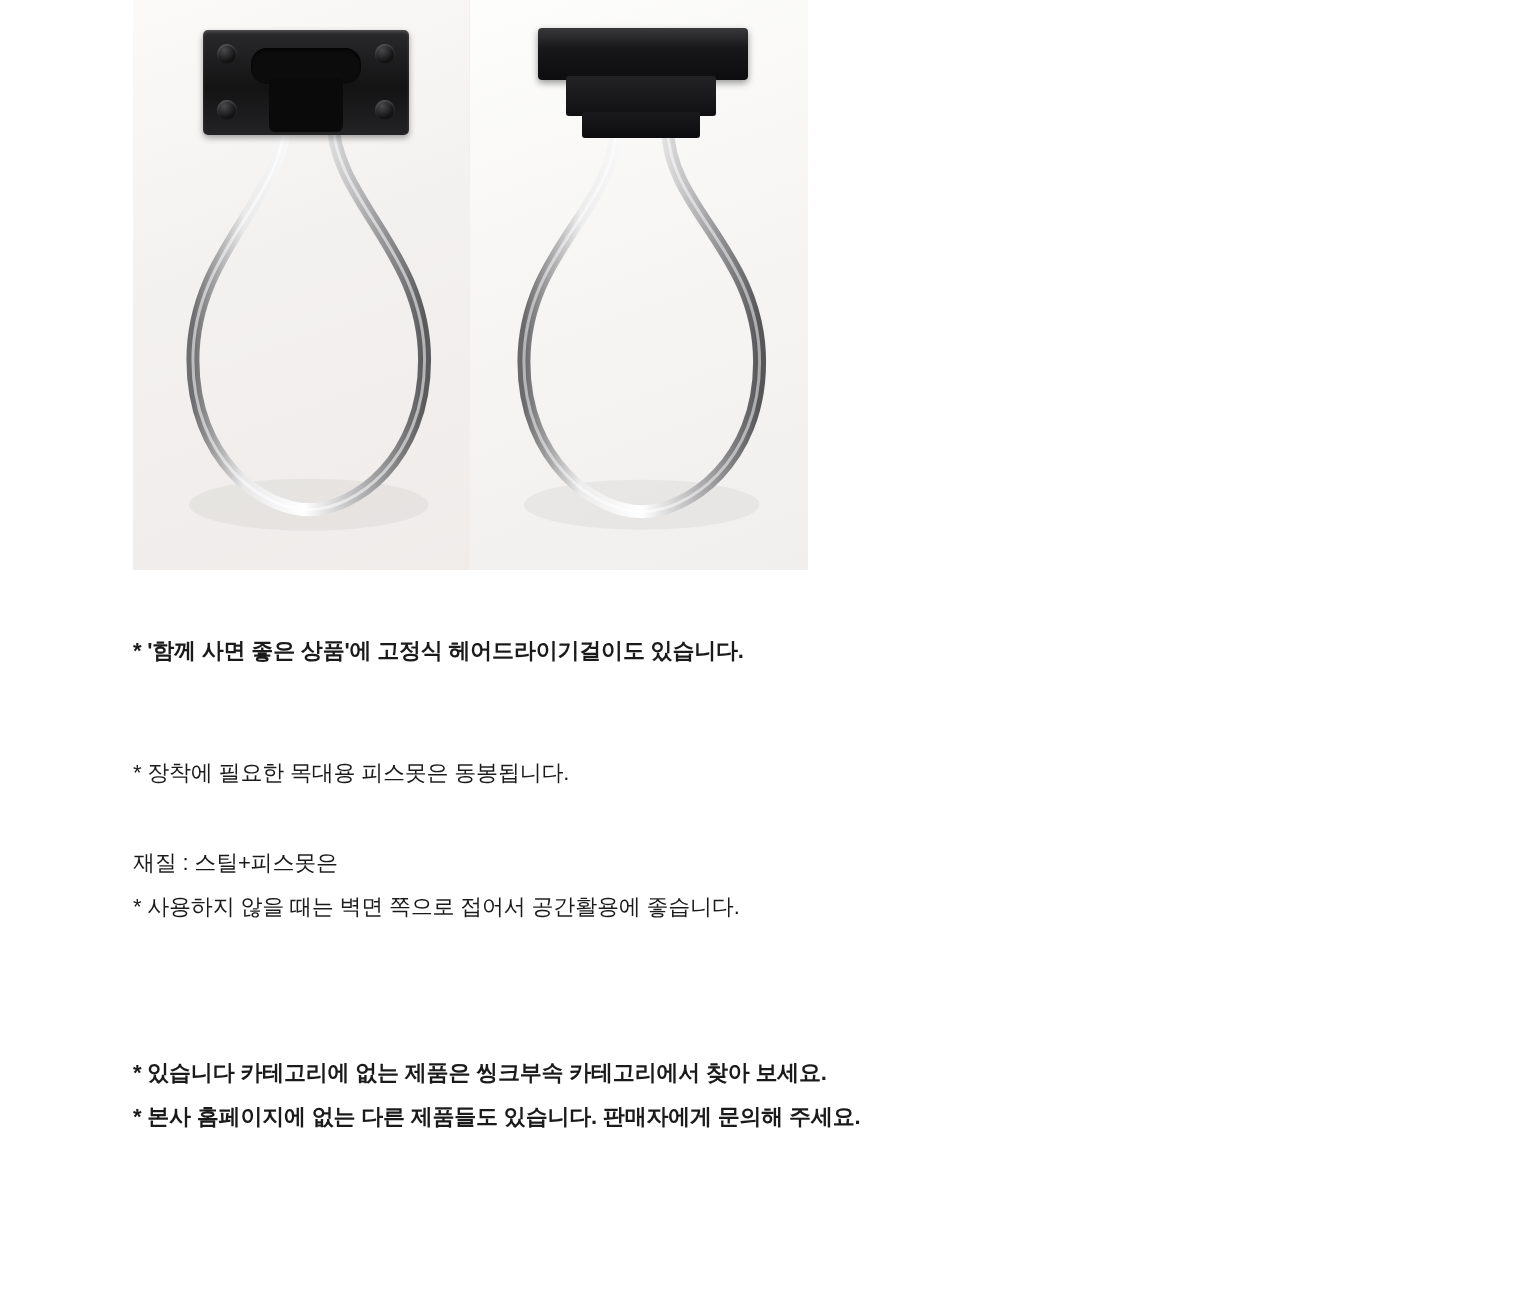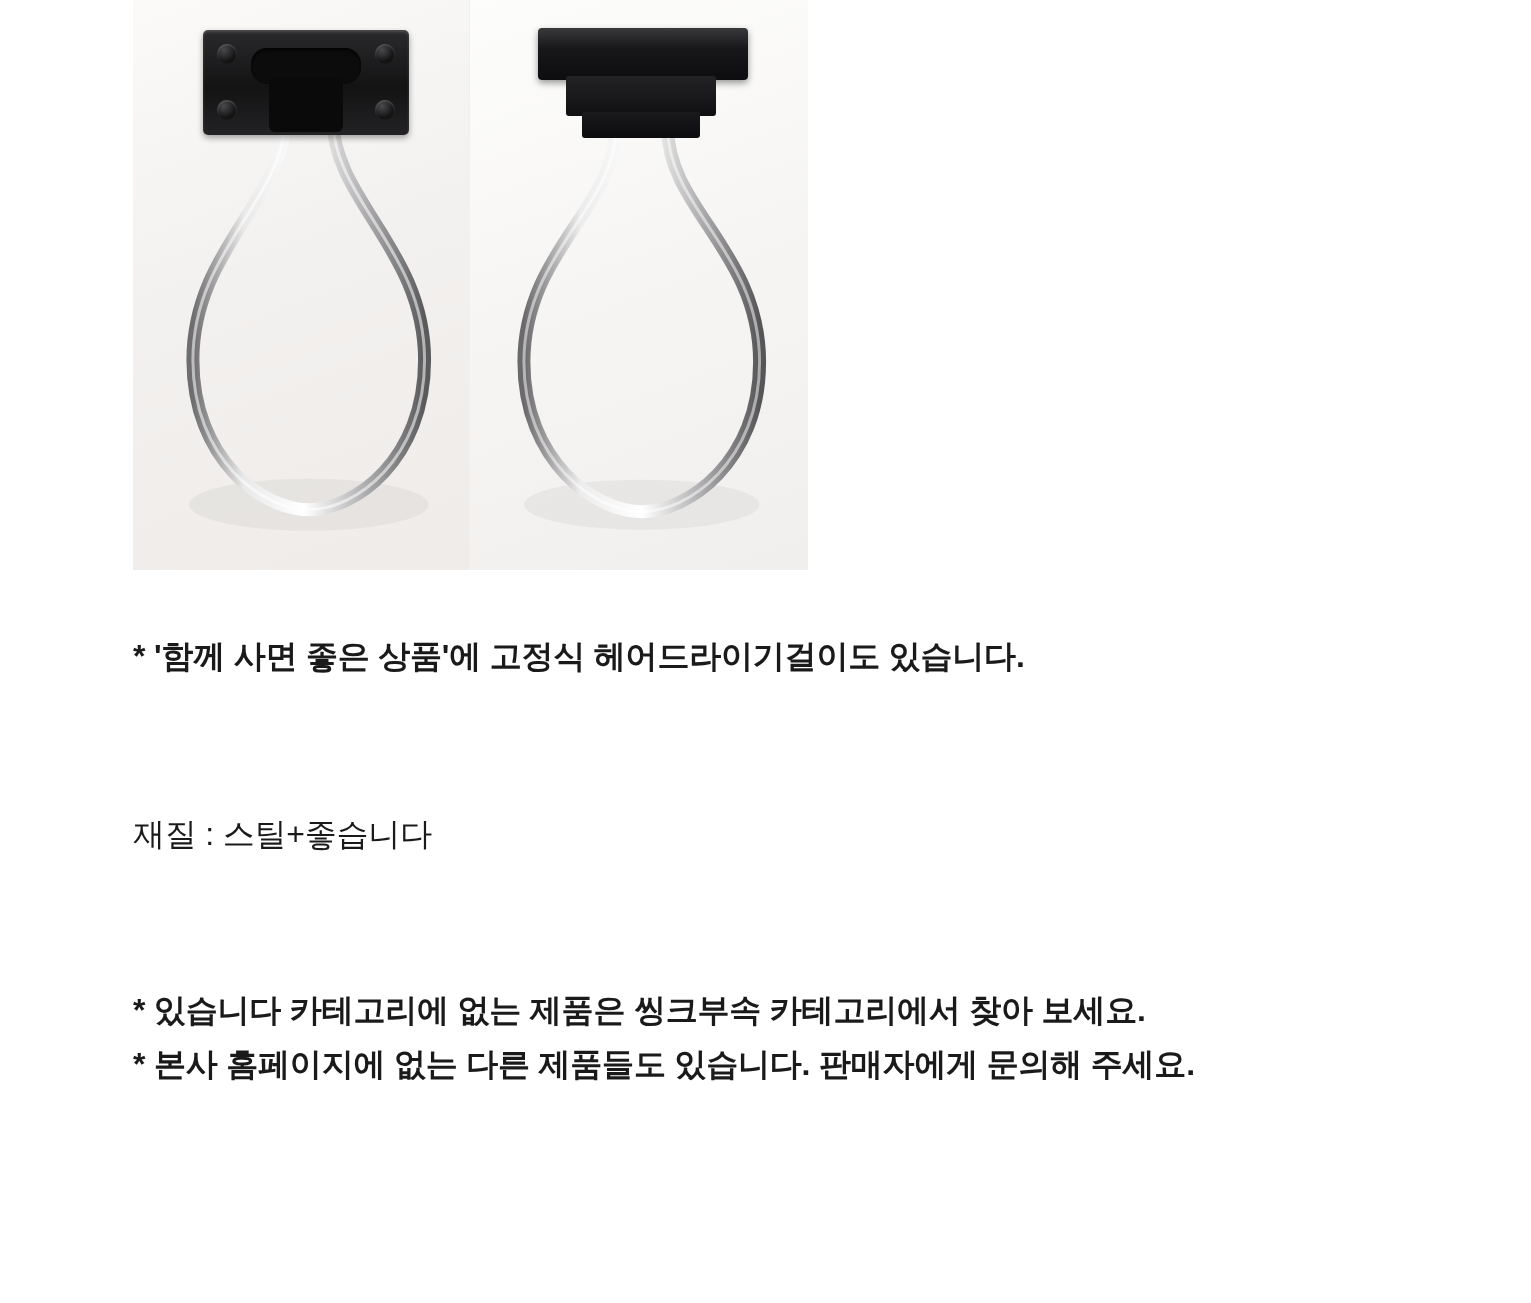--- a/index.html
+++ b/index.html
@@ -133,21 +133,21 @@
   }
 
   
   .text-block {
     position: absolute;
     left: 133px;
     top: 640px;
     width: 1300px;
   }
   .line {
-    font-size: 32px;
+    font-size: 22px;
     line-height: 1.0;
     color: #1a1a1a;
     white-space: nowrap;
     letter-spacing: -0.2px;
   }
   .bold { font-weight: bold; }
   .gap-sm { height: 22px; }
   .gap-md { height: 46px; }
   .gap-lg { height: 100px; }
   .row { margin-bottom: 22px; }
@@ -213,24 +213,26 @@
       <div class="plate plate-r3"></div>
     </div>
   </div>
 
   <div class="text-block">
 
     <div class="line bold">* '함께 사면 좋은 상품'에 고정식 헤어드라이기걸이도 있습니다.</div>
 
     <div class="gap-lg"></div>
 
+    <div class="row line">* 장착에 필요한 목대용 피스못은 동봉됩니다.</div>
 
     <div class="gap-md"></div>
 
-    <div class="row line">재질 : 스틸+좋습니다</div>
+    <div class="row line">재질 : 스틸+피스못은</div>
+    <div class="row line">* 사용하지 않을 때는 벽면 쪽으로 접어서 공간활용에 좋습니다.</div>
 
     <div class="gap-lg"></div>
     <div class="gap-sm"></div>
 
     <div class="row line bold">* 있습니다 카테고리에 없는 제품은 씽크부속 카테고리에서 찾아 보세요.</div>
     <div class="row line bold">* 본사 홈페이지에 없는 다른 제품들도 있습니다. 판매자에게 문의해 주세요.</div>
 
   </div>
 
 </div>

